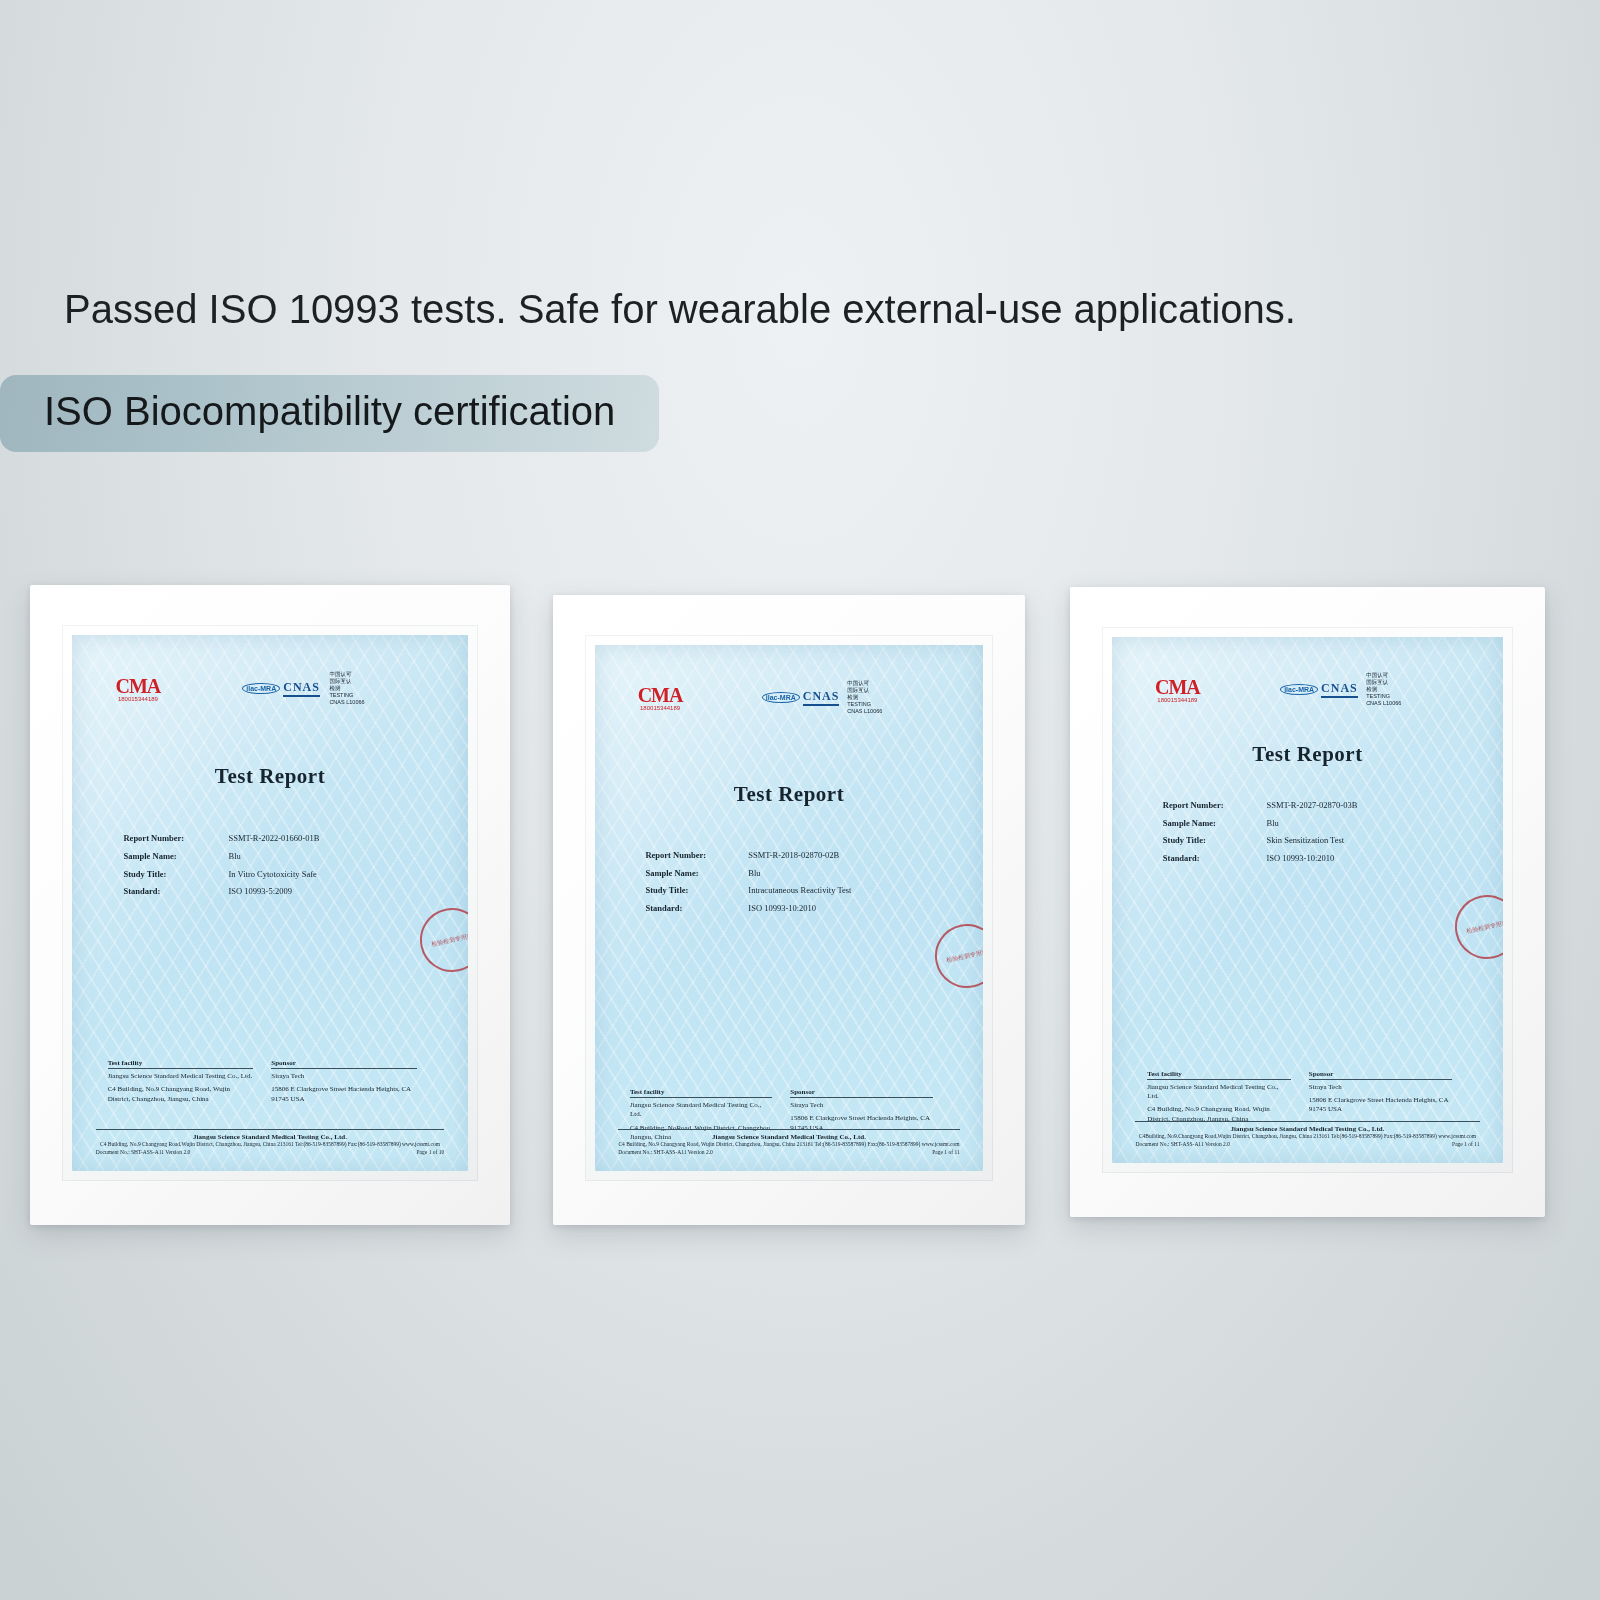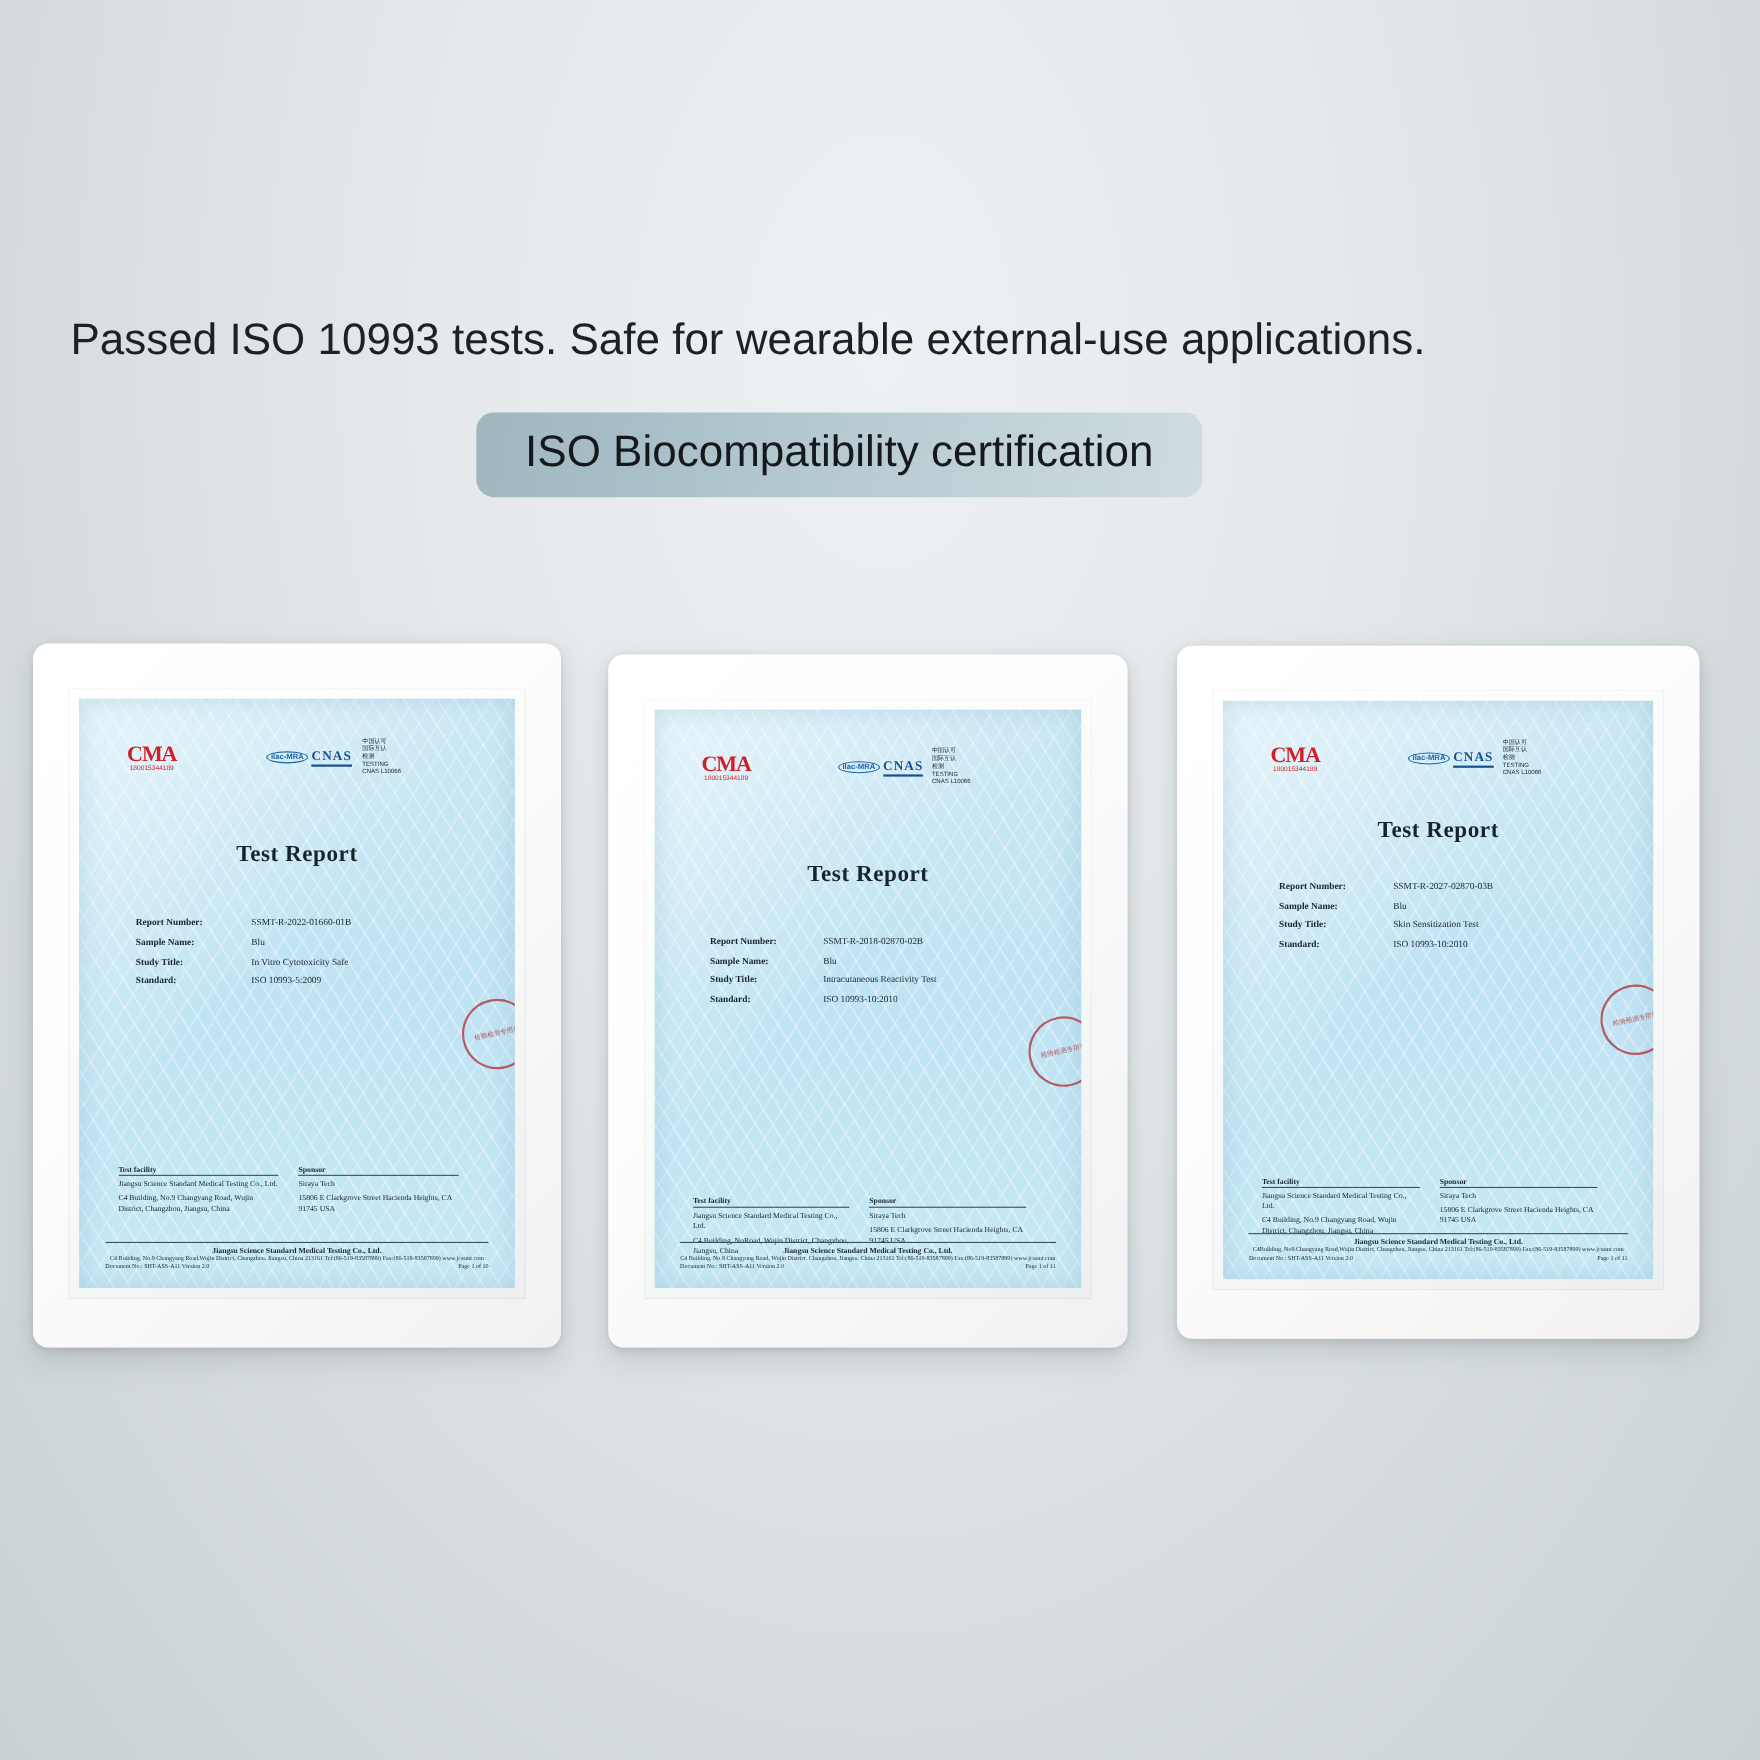--- a/index.html
+++ b/index.html
@@ -42,21 +42,20 @@
     font-size: 40px;
     font-weight: 400;
     color: #1d2124;
     line-height: 1.2;
   }
   .pill-wrap {
     position: absolute;
     top: 375px;
     left: 0;
     width: 1526px;
-    text-align: center;
   }
   .pill {
     display: inline-block;
     padding: 14px 44px 18px 44px;
     font-size: 40px;
     color: #15191c;
     border-radius: 16px;
     background: linear-gradient(100deg, #9fb6bf 0%, #a9c0c8 25%, #b9ccd2 55%, #cfdce0 100%);
   }
 
@@ -65,21 +64,21 @@
     position: absolute;
     top: 585px;
     left: 0;
     width: 1600px;
     height: 650px;
   }
   .frame {
     position: absolute;
     background: linear-gradient(135deg, #ffffff 0%, #fdfdfd 40%, #f1f1f1 100%);
     box-shadow: 0 10px 26px rgba(90,100,110,0.22), 0 2px 6px rgba(90,100,110,0.18);
-    border-radius: 14px;
+    border-radius: 2px;
   }
   .frame .mat {
     position: absolute;
     inset: 40px 32px 44px 32px;
     background: linear-gradient(150deg, #ffffff 0%, #f7f8f8 60%, #eceeef 100%);
     box-shadow: inset 0 0 0 1px rgba(0,0,0,0.05);
   }
   .cert {
     position: absolute;
     inset: 10px 10px 10px 10px;

